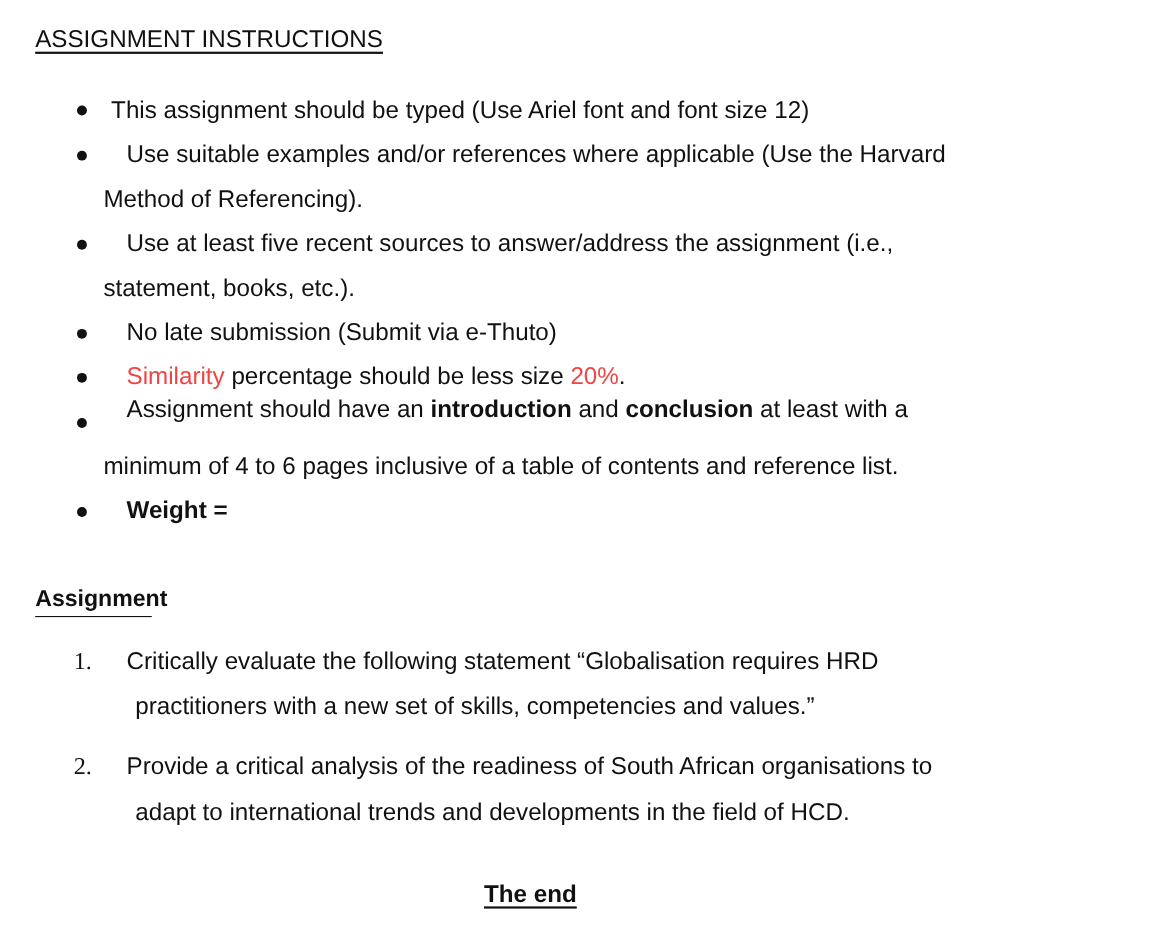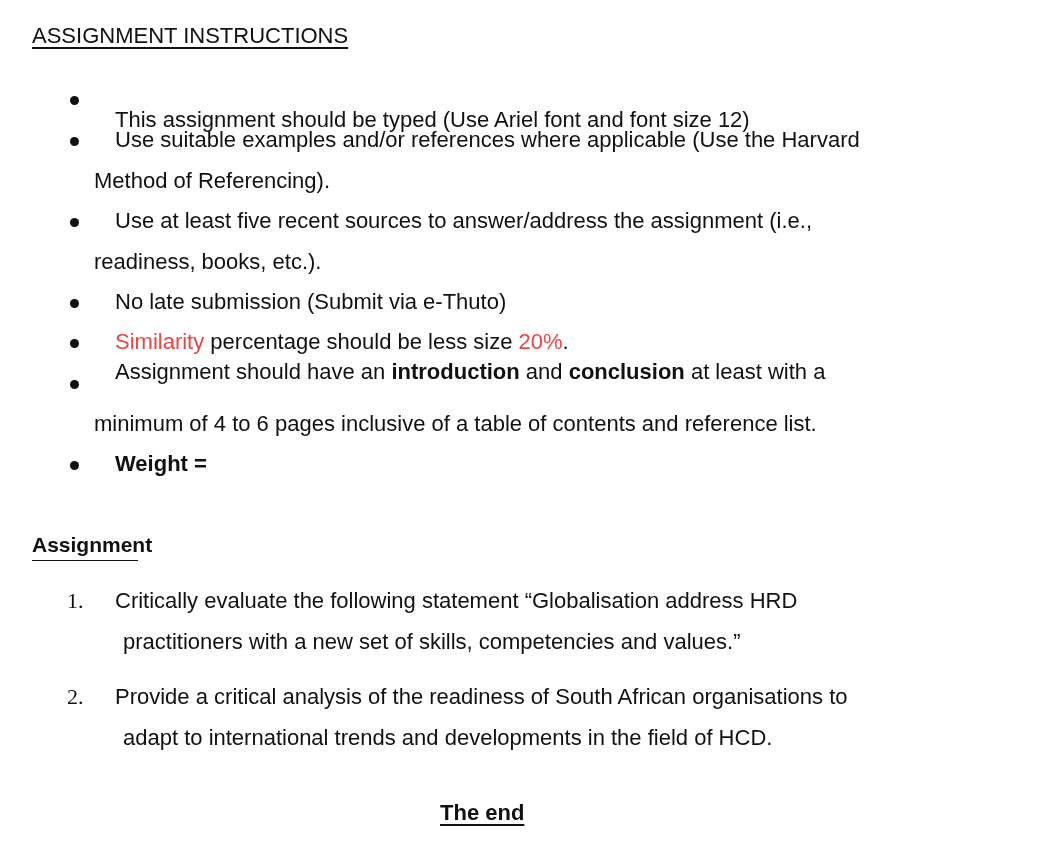--- a/index.html
+++ b/index.html
@@ -15,29 +15,29 @@
   .qline { position:absolute; left:32px; top:560px; width:106px; height:1px; background:#111; }
   .end { font-weight:bold; text-decoration:underline; text-underline-offset:4px; }
 </style>
 </head>
 <body>
 
 <div>
   <div class="abs heading" style="left:32px;top:22px;">ASSIGNMENT INSTRUCTIONS</div>
 
   <div class="bullet" style="left:70px;top:96px;"></div>
-  <div class="abs" style="left:115px;top:86px;margin-top:20px;">This assignment should be typed (Use Ariel font and font size 12)</div>
+  <div class="abs" style="left:101px;top:86px;">This assignment should be typed (Use Ariel font and font size 12)</div>
 
   <div class="bullet" style="left:70px;top:137px;"></div>
   <div class="abs" style="left:115px;top:126px;">Use suitable examples and/or references where applicable (Use the Harvard</div>
   <div class="abs" style="left:94px;top:167px;">Method of Referencing).</div>
 
   <div class="bullet" style="left:70px;top:218px;"></div>
   <div class="abs" style="left:115px;top:207px;">Use at least five recent sources to answer/address the assignment (i.e.,</div>
-  <div class="abs" style="left:94px;top:248px;">readiness, books, etc.).</div>
+  <div class="abs" style="left:94px;top:248px;">statement, books, etc.).</div>
 
   <div class="bullet" style="left:70px;top:299px;"></div>
   <div class="abs" style="left:115px;top:288px;">No late submission (Submit via e-Thuto)</div>
 
   <div class="bullet" style="left:70px;top:339px;"></div>
   <div class="abs" style="left:115px;top:328px;">
     <span class="red">Similarity</span><span> percentage should be less size </span><span class="red">20%</span><span>.</span>
   </div>
 
   <div class="bullet" style="left:70px;top:380px;"></div>
@@ -46,21 +46,21 @@
   </div>
   <div class="abs" style="left:94px;top:410px;">minimum of 4 to 6 pages inclusive of a table of contents and reference list.</div>
 
   <div class="bullet" style="left:70px;top:461px;"></div>
   <div class="abs bold" style="left:115px;top:450px;">Weight =</div>
 
   <div class="abs qhead" style="left:32px;top:531px;">Assignment</div>
   <div class="qline"></div>
 
   <div class="abs num" style="left:67px;top:587px;">1.</div>
-  <div class="abs" style="left:115px;top:587px;">Critically evaluate the following statement “Globalisation address HRD</div>
+  <div class="abs" style="left:115px;top:587px;">Critically evaluate the following statement “Globalisation requires HRD</div>
   <div class="abs" style="left:123px;top:628px;">practitioners with a new set of skills, competencies and values.”</div>
 
   <div class="abs num" style="left:67px;top:683px;">2.</div>
   <div class="abs" style="left:115px;top:683px;">Provide a critical analysis of the readiness of South African organisations to</div>
   <div class="abs" style="left:123px;top:724px;">adapt to international trends and developments in the field of HCD.</div>
 
   <div class="abs end" style="left:440px;top:799px;text-align:right;">The end</div>
 </div>
 
 </body></html>

